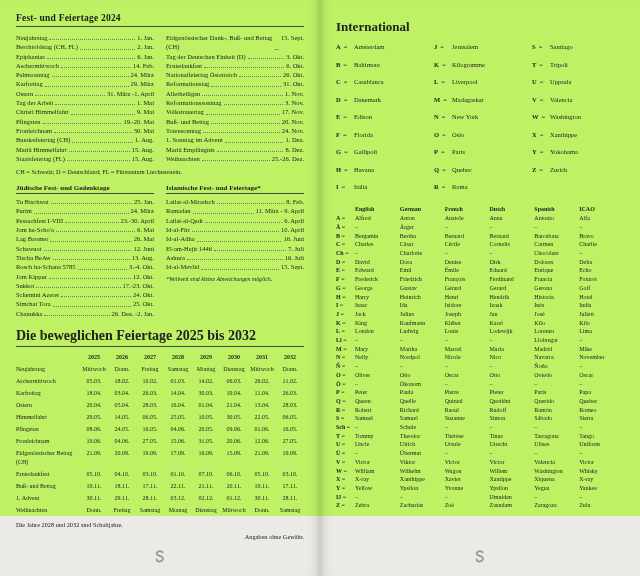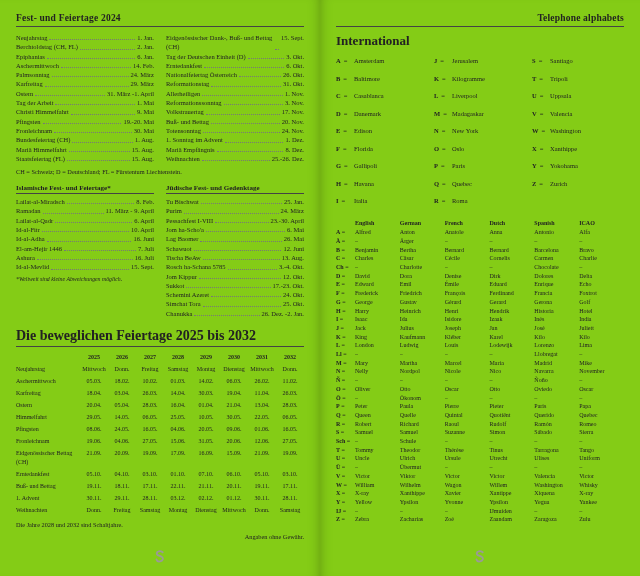--- a/index.html
+++ b/index.html
@@ -1,17 +1,17 @@
 <!DOCTYPE html>
 <html><head>
 <meta charset="utf-8">
 <style>
   html,body{margin:0;padding:0;width:640px;height:576px;overflow:hidden;
     background:#eceae5;font-family:"Liberation Serif",serif;color:#222;}
-  .spread{display:flex;width:640px;height:576px;background:#84cc16;}
+  .spread{display:flex;width:640px;height:516px;background:#bef264;}
   .page{width:320px;height:576px;box-sizing:border-box;padding:13px 16px;position:relative;}
   .page.left{box-shadow:inset -10px 0 14px -12px rgba(0,0,0,.35);}
   .page.right{box-shadow:inset 10px 0 14px -12px rgba(0,0,0,.35);}
 
   .pg-title{font-size:9.5px;font-weight:bold;letter-spacing:.2px;
     border-bottom:1px solid #444;padding-bottom:3px;margin:0 0 6px 0;}
   .page.right .pg-title{text-align:right;}
 
   .two-col{display:grid;grid-template-columns:1fr 1fr;column-gap:12px;}
 
@@ -200,20 +200,90 @@
             <span class="dots"></span>
             <span class="ddate">25.-26. Dez.</span>
           </div>
         </div>
     </div>
 
     <p class="note">CH = Schweiz; D = Deutschland; FL = Fürstentum Liechtenstein.</p>
 
     <div class="two-col">
       <div>
+        <h2 class="sec-h">Jüdische Fest- und Gedenktage</h2>
+        <div id="jewish-list">
+            <div class="drow">
+              <span class="dname">Tu Bischwat</span>
+              <span class="dots"></span>
+              <span class="ddate">25. Jan.</span>
+            </div>
+            <div class="drow">
+              <span class="dname">Purim</span>
+              <span class="dots"></span>
+              <span class="ddate">24. März</span>
+            </div>
+            <div class="drow">
+              <span class="dname">Pessachfest I-VIII</span>
+              <span class="dots"></span>
+              <span class="ddate">23.-30. April</span>
+            </div>
+            <div class="drow">
+              <span class="dname">Jom ha-Scho'a</span>
+              <span class="dots"></span>
+              <span class="ddate">6. Mai</span>
+            </div>
+            <div class="drow">
+              <span class="dname">Lag Baomer</span>
+              <span class="dots"></span>
+              <span class="ddate">26. Mai</span>
+            </div>
+            <div class="drow">
+              <span class="dname">Schawuot</span>
+              <span class="dots"></span>
+              <span class="ddate">12. Juni</span>
+            </div>
+            <div class="drow">
+              <span class="dname">Tischa BeAw</span>
+              <span class="dots"></span>
+              <span class="ddate">13. Aug.</span>
+            </div>
+            <div class="drow">
+              <span class="dname">Rosch ha-Schana 5785</span>
+              <span class="dots"></span>
+              <span class="ddate">3.-4. Okt.</span>
+            </div>
+            <div class="drow">
+              <span class="dname">Jom Kippur</span>
+              <span class="dots"></span>
+              <span class="ddate">12. Okt.</span>
+            </div>
+            <div class="drow">
+              <span class="dname">Sukkot</span>
+              <span class="dots"></span>
+              <span class="ddate">17.-23. Okt.</span>
+            </div>
+            <div class="drow">
+              <span class="dname">Schemini Azeret</span>
+              <span class="dots"></span>
+              <span class="ddate">24. Okt.</span>
+            </div>
+            <div class="drow">
+              <span class="dname">Simchat Tora</span>
+              <span class="dots"></span>
+              <span class="ddate">25. Okt.</span>
+            </div>
+            <div class="drow">
+              <span class="dname">Chanukka</span>
+              <span class="dots"></span>
+              <span class="ddate">26. Dez. -2. Jan.</span>
+            </div>
+          </div>
+      </div>
+      <div>
         <h2 class="sec-h">Islamische Fest- und Feiertage*</h2>
         <div id="islamic-list">
             <div class="drow">
               <span class="dname">Lailat-al-Miradsch</span>
               <span class="dots"></span>
               <span class="ddate">8. Feb.</span>
             </div>
             <div class="drow">
               <span class="dname">Ramadan</span>
               <span class="dots"></span>
@@ -244,90 +314,20 @@
               <span class="dots"></span>
               <span class="ddate">16. Juli</span>
             </div>
             <div class="drow">
               <span class="dname">Id-al-Mevlid</span>
               <span class="dots"></span>
               <span class="ddate">15. Sept.</span>
             </div>
           </div>
         <p class="footnote">*Weltweit sind kleine Abweichungen möglich.</p>
-      </div>
-      <div>
-        <h2 class="sec-h">Jüdische Fest- und Gedenktage</h2>
-        <div id="jewish-list">
-            <div class="drow">
-              <span class="dname">Tu Bischwat</span>
-              <span class="dots"></span>
-              <span class="ddate">25. Jan.</span>
-            </div>
-            <div class="drow">
-              <span class="dname">Purim</span>
-              <span class="dots"></span>
-              <span class="ddate">24. März</span>
-            </div>
-            <div class="drow">
-              <span class="dname">Pessachfest I-VIII</span>
-              <span class="dots"></span>
-              <span class="ddate">23.-30. April</span>
-            </div>
-            <div class="drow">
-              <span class="dname">Jom ha-Scho'a</span>
-              <span class="dots"></span>
-              <span class="ddate">6. Mai</span>
-            </div>
-            <div class="drow">
-              <span class="dname">Lag Baomer</span>
-              <span class="dots"></span>
-              <span class="ddate">26. Mai</span>
-            </div>
-            <div class="drow">
-              <span class="dname">Schawuot</span>
-              <span class="dots"></span>
-              <span class="ddate">12. Juni</span>
-            </div>
-            <div class="drow">
-              <span class="dname">Tischa BeAw</span>
-              <span class="dots"></span>
-              <span class="ddate">13. Aug.</span>
-            </div>
-            <div class="drow">
-              <span class="dname">Rosch ha-Schana 5785</span>
-              <span class="dots"></span>
-              <span class="ddate">3.-4. Okt.</span>
-            </div>
-            <div class="drow">
-              <span class="dname">Jom Kippur</span>
-              <span class="dots"></span>
-              <span class="ddate">12. Okt.</span>
-            </div>
-            <div class="drow">
-              <span class="dname">Sukkot</span>
-              <span class="dots"></span>
-              <span class="ddate">17.-23. Okt.</span>
-            </div>
-            <div class="drow">
-              <span class="dname">Schemini Azeret</span>
-              <span class="dots"></span>
-              <span class="ddate">24. Okt.</span>
-            </div>
-            <div class="drow">
-              <span class="dname">Simchat Tora</span>
-              <span class="dots"></span>
-              <span class="ddate">25. Okt.</span>
-            </div>
-            <div class="drow">
-              <span class="dname">Chanukka</span>
-              <span class="dots"></span>
-              <span class="ddate">26. Dez. -2. Jan.</span>
-            </div>
-          </div>
       </div>
     </div>
 
     <h2 class="mv-title">Die beweglichen Feiertage 2025 bis 2032</h2>
     <div id="movable-table">
         <div class="mrow mhead">
           <span class="mlabel"></span>
           <span class="mcell">2025</span>
           <span class="mcell">2026</span>
           <span class="mcell">2027</span>
@@ -474,21 +474,20 @@
     <p class="note rt disclaimer">Angaben ohne Gewähr.</p>
 
     <div class="logo">
       <svg width="11" height="13" viewBox="0 0 20 24" aria-hidden="true">
         <path d="M15 4 C10 0.5 4 2.5 4 6.5 C4 10.5 10 10.5 13 12.5 C17 15 15.5 20 10 21 C6.5 21.6 4 19.5 3.5 17.5" fill="none" stroke="#9a9a96" stroke-width="3.4" stroke-linecap="round"></path>
       </svg>
     </div>
   </section>
 
   <section class="page right">
-    <h1 class="pg-title">Telephone alphabets</h1>
 
     <h2 class="intl-h">International</h2>
     <div id="intl-cols" class="intl-cols">
         <div class="icol">
           <div class="irow">
             <span class="ilet">A</span>
             <span class="iword">Amsterdam</span>
           </div>
           <div class="irow">
             <span class="ilet">B</span>

